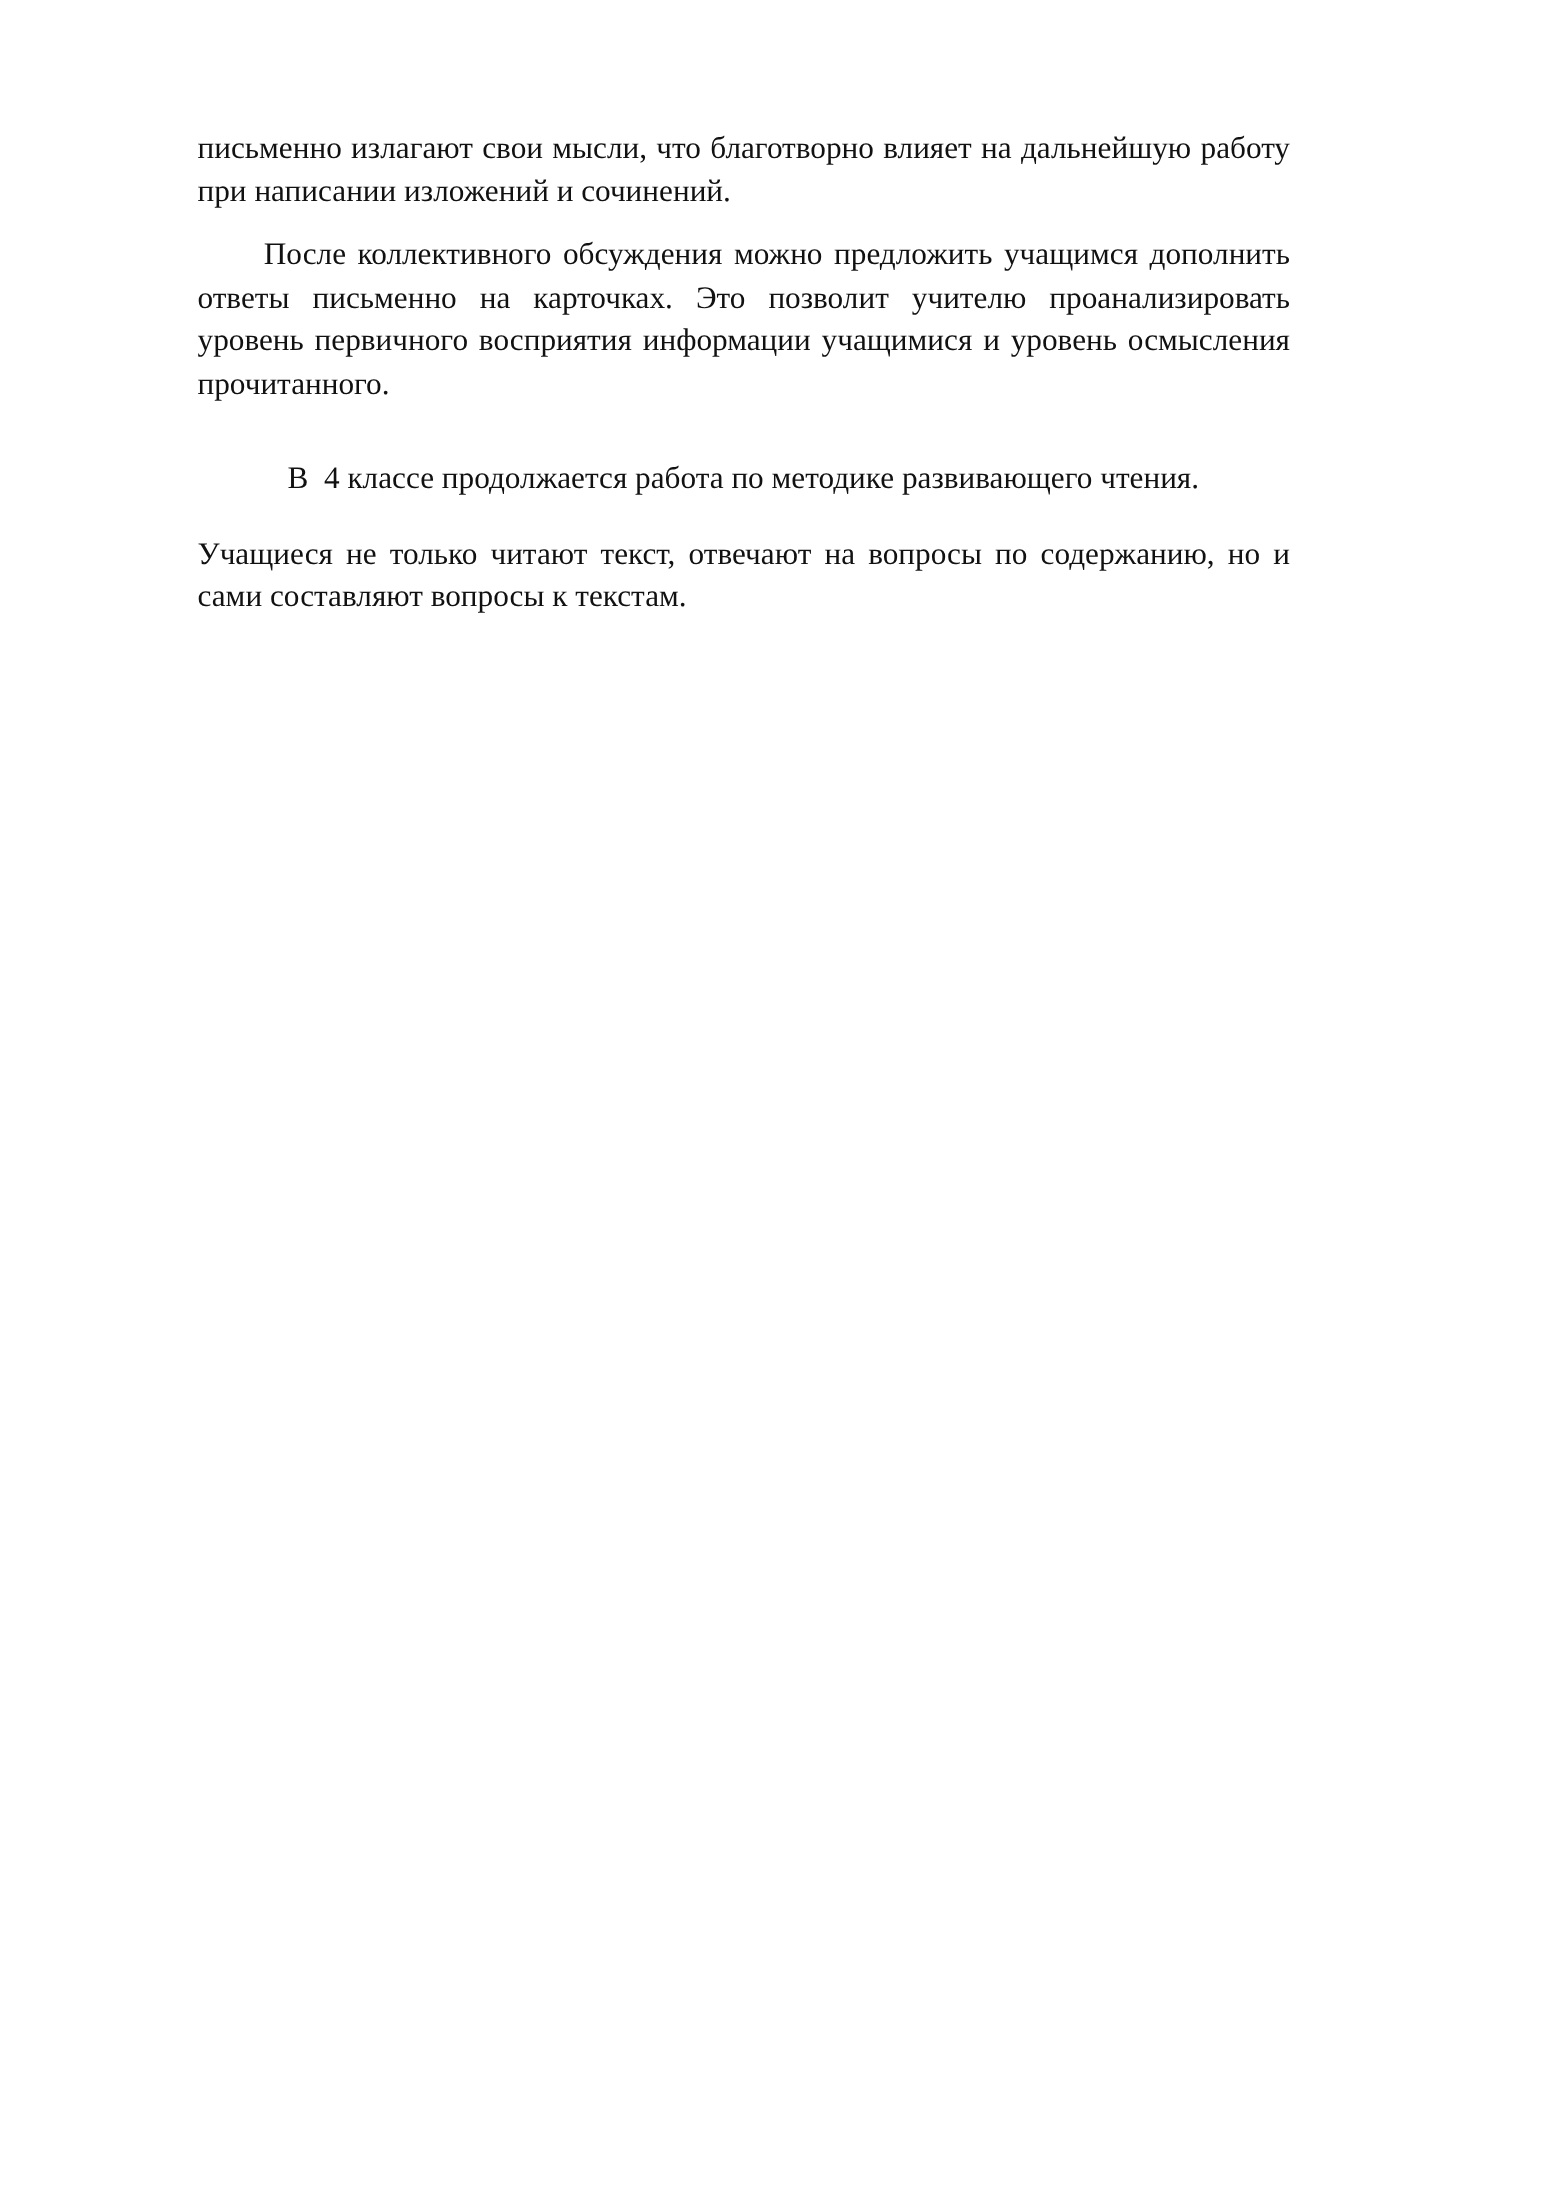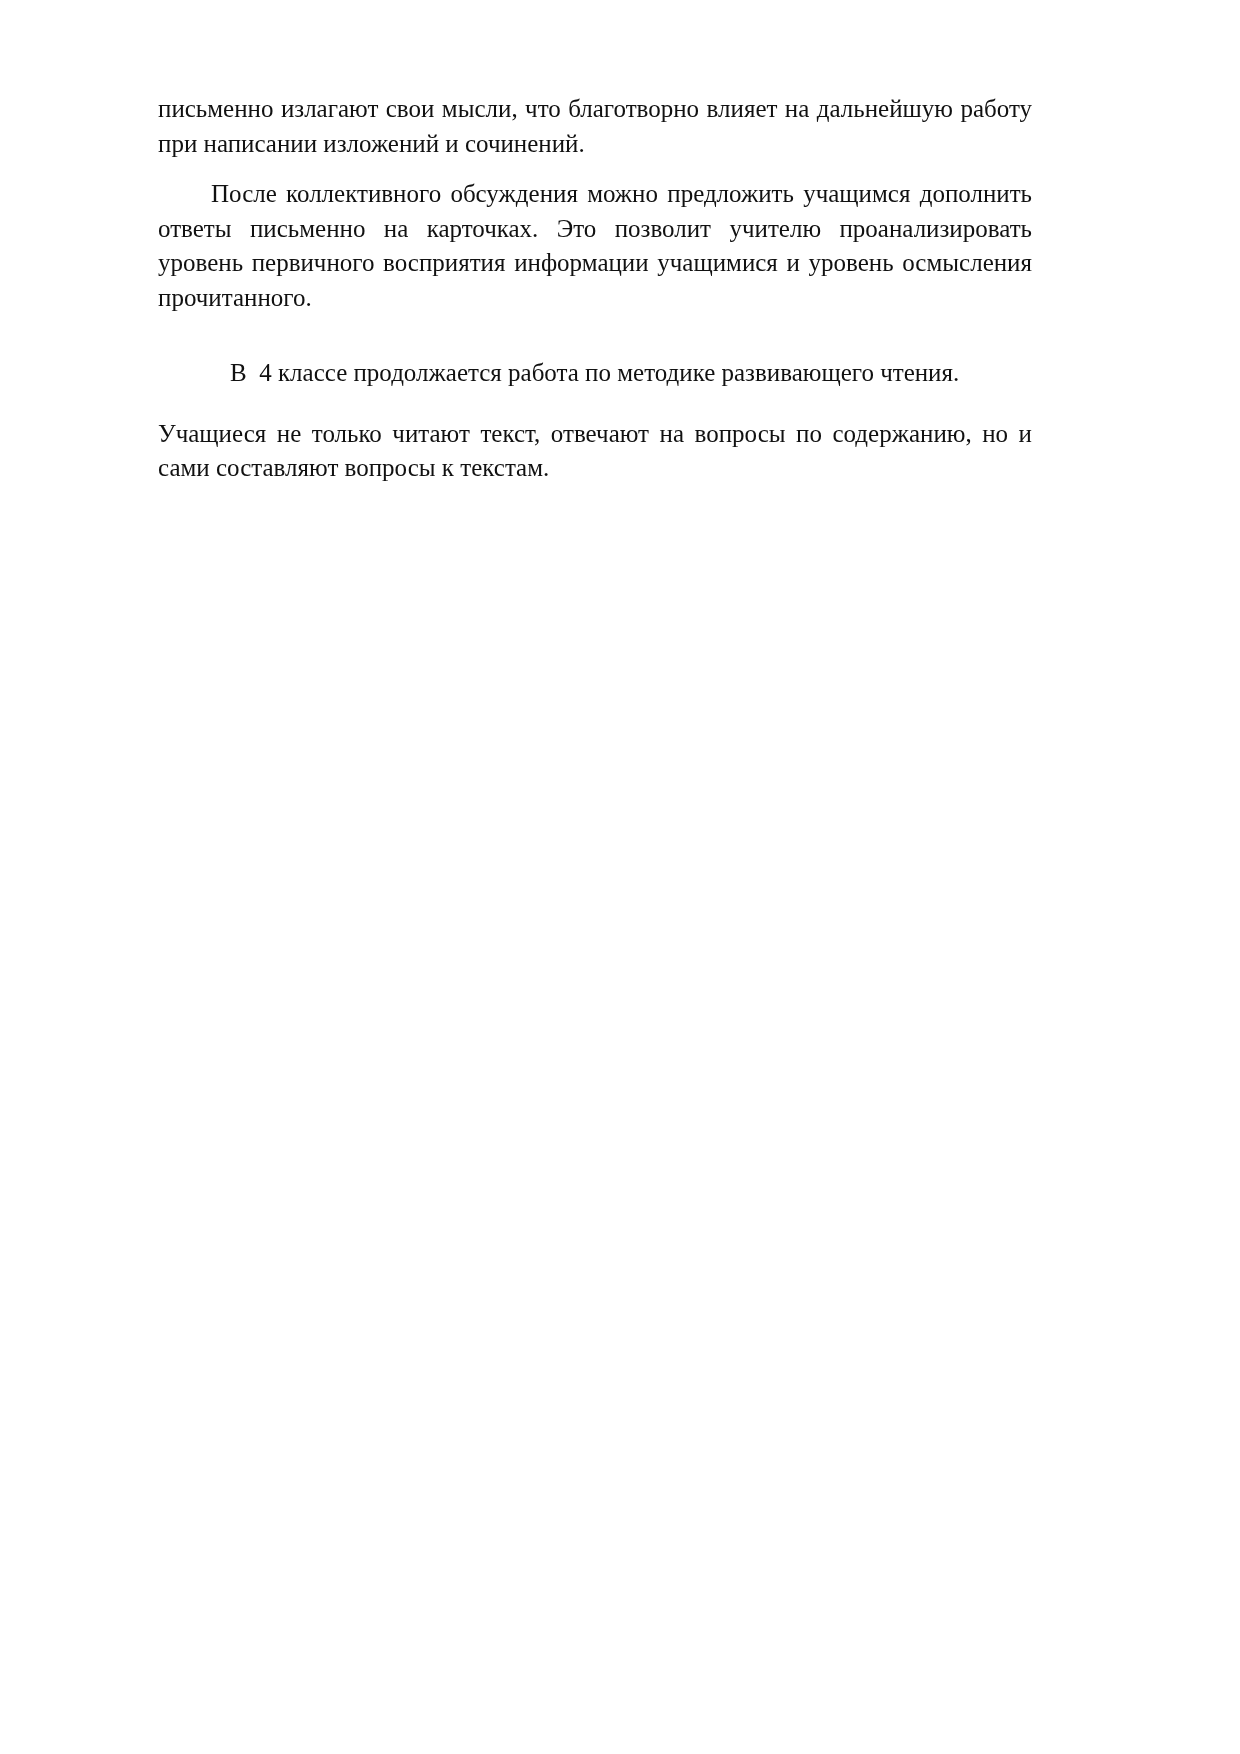--- a/index.html
+++ b/index.html
@@ -9,21 +9,21 @@
     }
     body {
       width: 1240px;
       height: 1754px;
       position: relative;
       overflow: hidden;
     }
     .page {
       position: absolute;
       left: 158px;
-      top: 92px;
+      top: 102px;
       width: 874px;
       font-family: "Liberation Serif", "DejaVu Serif", serif;
       font-size: 25px;
       line-height: 34.5px;
       color: #111111;
     }
     .para {
       margin: 0 0 16px 0;
       text-align: justify;
       text-align-last: left;

